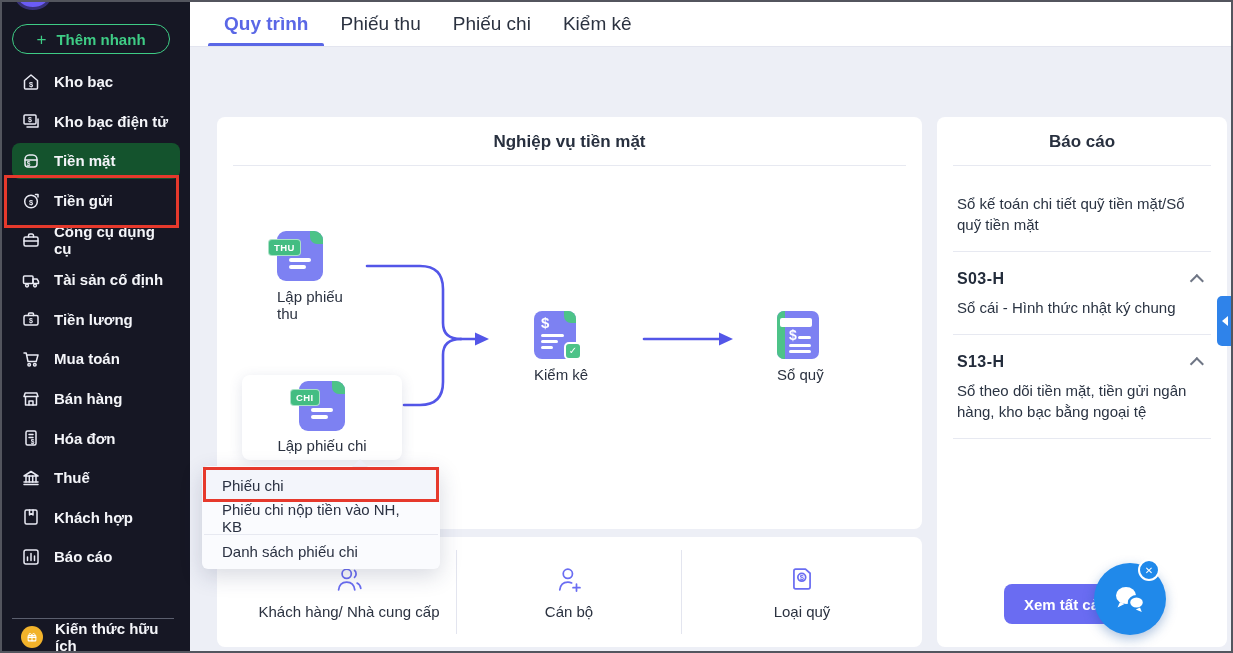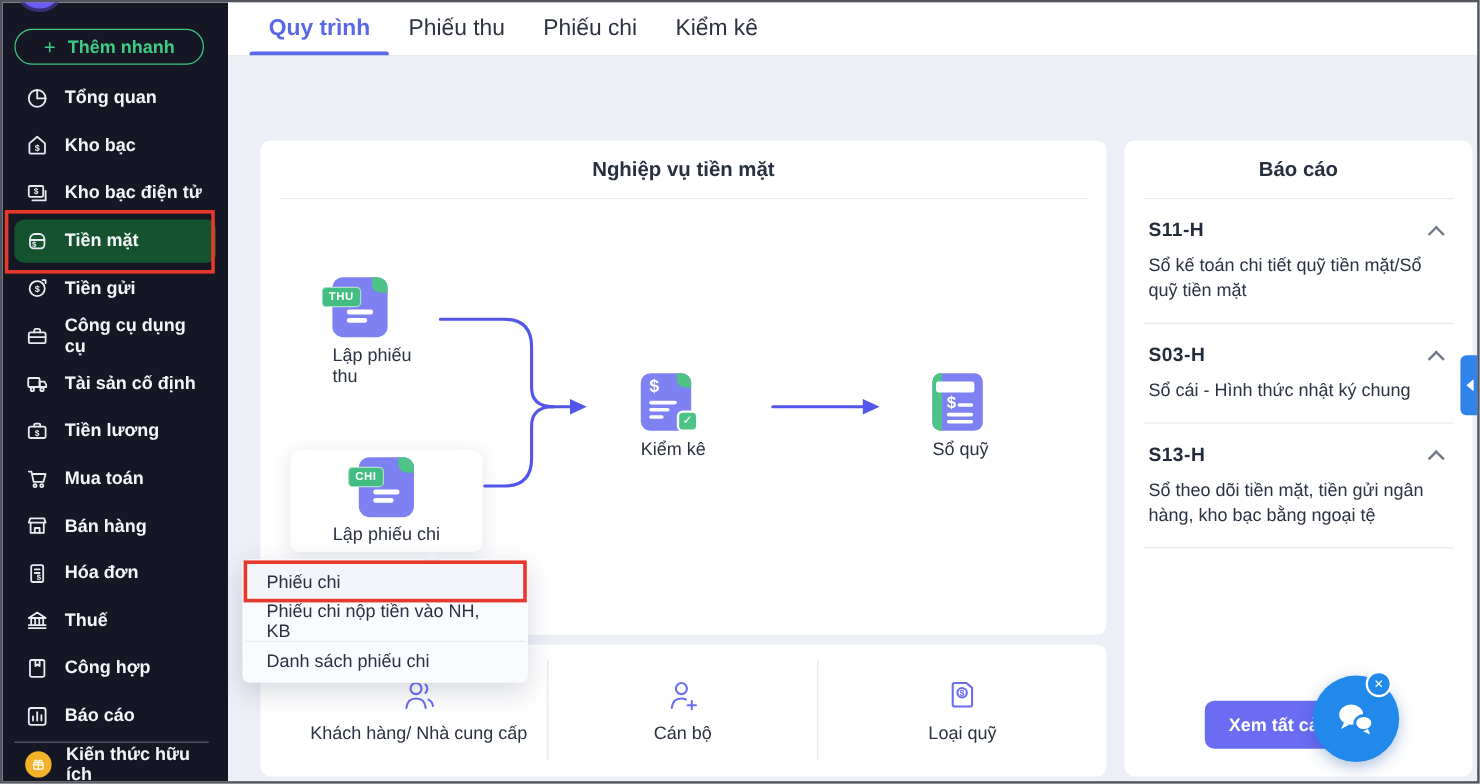--- a/index.html
+++ b/index.html
@@ -120,31 +120,20 @@
     <div class="avatar"></div>
     <button class="quick-add">
       <span class="plus">+</span>
       <span>Thêm nhanh</span>
     </button>
     <nav class="nav">
       <div class="nav-item">
           <div class="nav-inner">
             <span class="nico">
               <svg viewBox="0 0 20 20" width="100%" height="100%" fill="none" stroke="currentColor" stroke-width="1.5" stroke-linecap="round" stroke-linejoin="round">
-                <circle cx="10" cy="10" r="7"></circle>
-                <path d="M10 3v7h7"></path>
-              </svg>
-            </span>
-            <span>Tổng quan</span>
-          </div>
-        </div>
-      <div class="nav-item">
-          <div class="nav-inner">
-            <span class="nico">
-              <svg viewBox="0 0 20 20" width="100%" height="100%" fill="none" stroke="currentColor" stroke-width="1.5" stroke-linecap="round" stroke-linejoin="round">
                 <path d="M3.5 8.5 10 3l6.5 5.5V16a1 1 0 0 1-1 1h-11a1 1 0 0 1-1-1z"></path>
                 <text x="10" y="14.5" font-size="7.5" font-weight="bold" fill="currentColor" stroke="none" text-anchor="middle">$</text>
               </svg>
             </span>
             <span>Kho bạc</span>
           </div>
         </div>
       <div class="nav-item">
           <div class="nav-inner">
             <span class="nico">
@@ -267,21 +256,21 @@
           </div>
         </div>
       <div class="nav-item">
           <div class="nav-inner">
             <span class="nico">
               <svg viewBox="0 0 20 20" width="100%" height="100%" fill="none" stroke="currentColor" stroke-width="1.5" stroke-linecap="round" stroke-linejoin="round">
                 <rect x="4" y="3" width="12" height="14" rx="1.5"></rect>
                 <path d="M8.5 3v5l1.75-1.3L12 8V3"></path>
               </svg>
             </span>
-            <span>Công hợp</span>
+            <span>Khách hợp</span>
           </div>
         </div>
       <div class="nav-item">
           <div class="nav-inner">
             <span class="nico">
               <svg viewBox="0 0 20 20" width="100%" height="100%" fill="none" stroke="currentColor" stroke-width="1.5" stroke-linecap="round" stroke-linejoin="round">
                 <rect x="3" y="3" width="14" height="14" rx="2"></rect>
                 <path d="M6.5 13.5V10M10 13.5V6.5M13.5 13.5V9"></path>
               </svg>
             </span>
@@ -401,24 +390,20 @@
         </span>
       <span class="slabel">Loại quỹ</span>
     </div>
   </section>
 
   <aside class="card report-panel">
     <div class="card-title">Báo cáo</div>
     <div class="h-div"></div>
 
     <div class="rp-block">
-      <div class="rp-head">
-        <span class="rp-code">S11-H</span>
-        <span class="chev-up"></span>
-      </div>
       <div class="rp-desc">Sổ kế toán chi tiết quỹ tiền mặt/Sổ quỹ tiền mặt</div>
     </div>
     <div class="h-div" style="margin-top:16px;"></div>
 
     <div class="rp-block">
       <div class="rp-head">
         <span class="rp-code">S03-H</span>
         <span class="chev-up"></span>
       </div>
       <div class="rp-desc">Sổ cái - Hình thức nhật ký chung</div>

